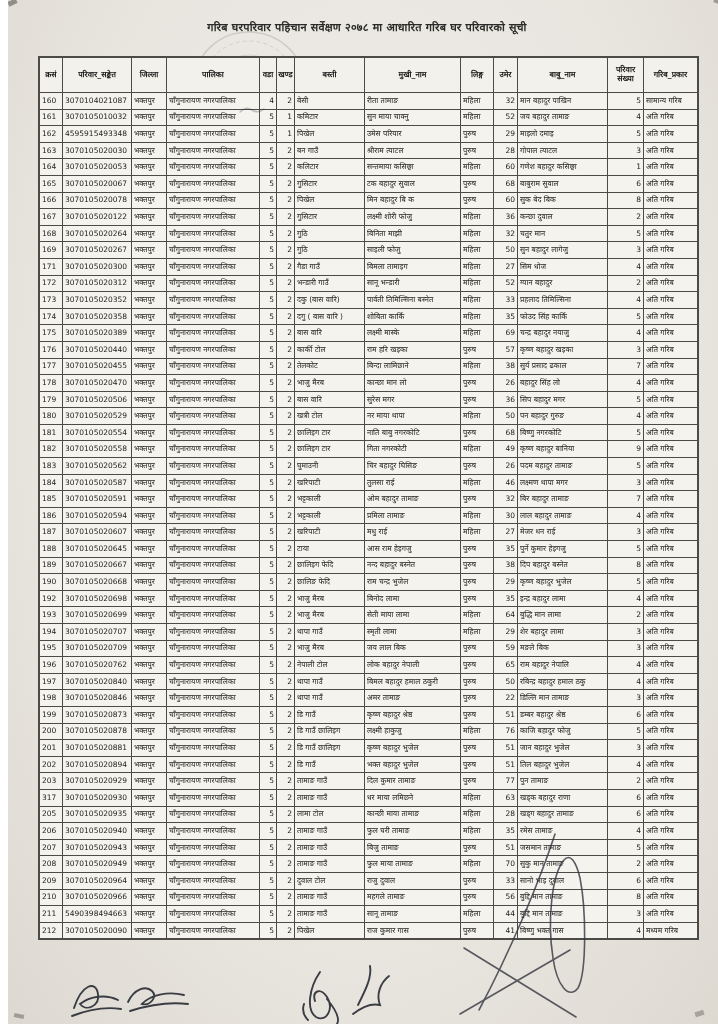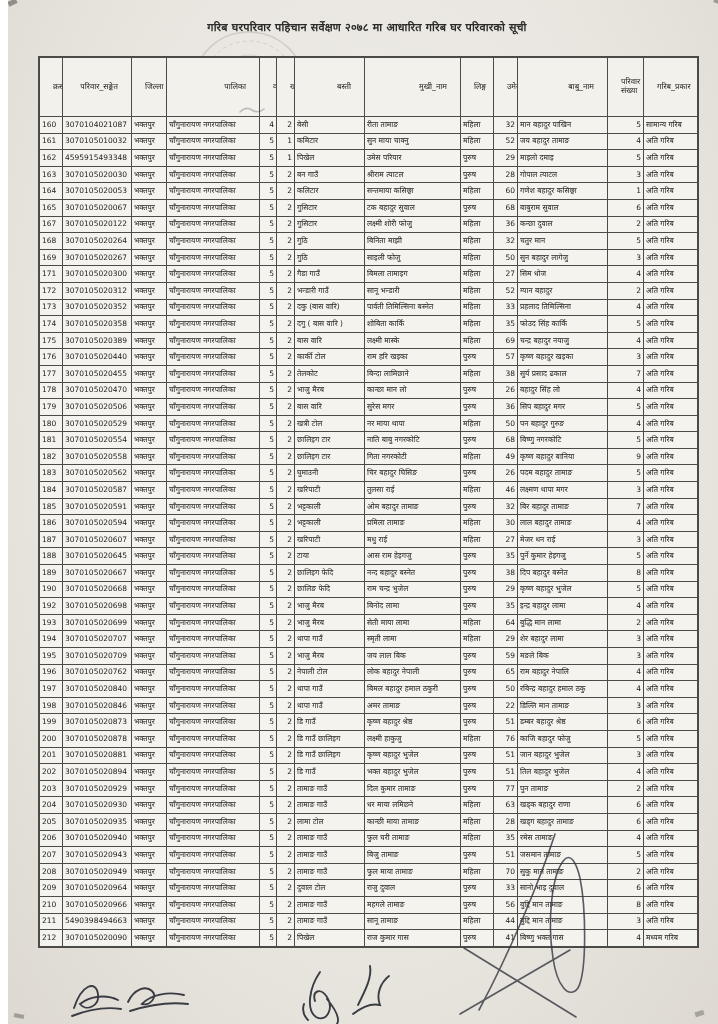--- a/index.html
+++ b/index.html
@@ -6,22 +6,22 @@
   .page{position:relative;width:718px;height:1024px;overflow:hidden;
     background:#e9e6e0;
     background-image:radial-gradient(ellipse at 50% 40%, #f0eee9 0%, #e9e6e0 60%, #ddd9d1 100%);
     font-family:"DejaVu Sans", sans-serif;margin-left:8px;}
   .title{position:absolute;top:19px;left:0;width:100%;text-align:center;
     font-size:11px;font-weight:bold;color:#2a2a28;letter-spacing:.2px;}
   table{position:absolute;left:31px;top:57px;width:658px;border-collapse:collapse;
     table-layout:fixed;background:#f4f3ee;box-shadow:0 0 0 1px #4a4a46;}
   th,td{border:1px solid #4c4b47;color:#1d1c1a;overflow:hidden;white-space:nowrap;
     padding:0 2px;height:15.6px;font-size:7.5px;line-height:1.05;vertical-align:middle;}
-  th{font-size:7.8px;font-weight:normal;text-align:right;height:32px;white-space:normal;
-    padding:13px;line-height:1.15;background:#f2f1ec;}
+  th{font-size:7.8px;font-weight:bold;text-align:center;height:32px;white-space:normal;
+    padding:1px;line-height:1.15;background:#f2f1ec;}
   td.ar{text-align:right;}
   .stamp{position:absolute;left:181px;top:26px;opacity:.55;pointer-events:none;}
   .ink{position:absolute;left:0;top:0;pointer-events:none;}
   .artifact{position:absolute;background:#6e6c66;}
   .a-tl{left:0;top:0;width:9px;height:5px;transform:rotate(-25deg);opacity:.7;}
   .a-tr{right:-4px;top:-2px;width:16px;height:7px;transform:rotate(20deg);opacity:.6;}
   .a-bl{left:6px;bottom:6px;width:10px;height:4px;transform:rotate(12deg);opacity:.55;}
   .a-br{right:22px;bottom:8px;width:9px;height:5px;transform:rotate(-18deg);opacity:.5;}
 </style>
 </head>
@@ -157,20 +157,35 @@
           <td class="ar">2</td>
           <td>गुसिटार</td>
           <td>टक बहादुर सुवाल</td>
           <td>पुरुष</td>
           <td class="ar">68</td>
           <td>बाबुराम सुवाल</td>
           <td class="ar">6</td>
           <td>अति गरिब</td>
         </tr>
         <tr>
+          <td>166</td>
+          <td>3070105020078</td>
+          <td>भक्तपुर</td>
+          <td>चाँगुनारायण नगरपालिका</td>
+          <td class="ar">5</td>
+          <td class="ar">2</td>
+          <td>पिखेल</td>
+          <td>मिन बहादुर बि क</td>
+          <td>पुरुष</td>
+          <td class="ar">60</td>
+          <td>सुक बेद बिक</td>
+          <td class="ar">8</td>
+          <td>अति गरिब</td>
+        </tr>
+        <tr>
           <td>167</td>
           <td>3070105020122</td>
           <td>भक्तपुर</td>
           <td>चाँगुनारायण नगरपालिका</td>
           <td class="ar">5</td>
           <td class="ar">2</td>
           <td>गुसिटार</td>
           <td>लक्ष्मी शोरी फोजु</td>
           <td>महिला</td>
           <td class="ar">36</td>
@@ -682,21 +697,21 @@
           <td class="ar">2</td>
           <td>तामाङ गाउँ</td>
           <td>दिल कुमार तामाङ</td>
           <td>पुरुष</td>
           <td class="ar">77</td>
           <td>पुन तामाङ</td>
           <td class="ar">2</td>
           <td>अति गरिब</td>
         </tr>
         <tr>
-          <td>204</td>
+          <td>317</td>
           <td>3070105020930</td>
           <td>भक्तपुर</td>
           <td>चाँगुनारायण नगरपालिका</td>
           <td class="ar">5</td>
           <td class="ar">2</td>
           <td>तामाङ गाउँ</td>
           <td>धर माया लमिछने</td>
           <td>महिला</td>
           <td class="ar">63</td>
           <td>खड्क बहादुर राणा</td>

